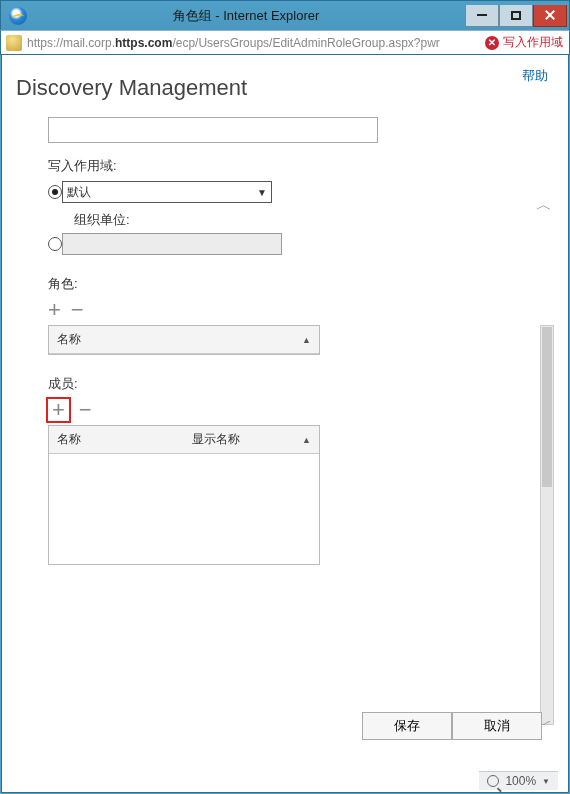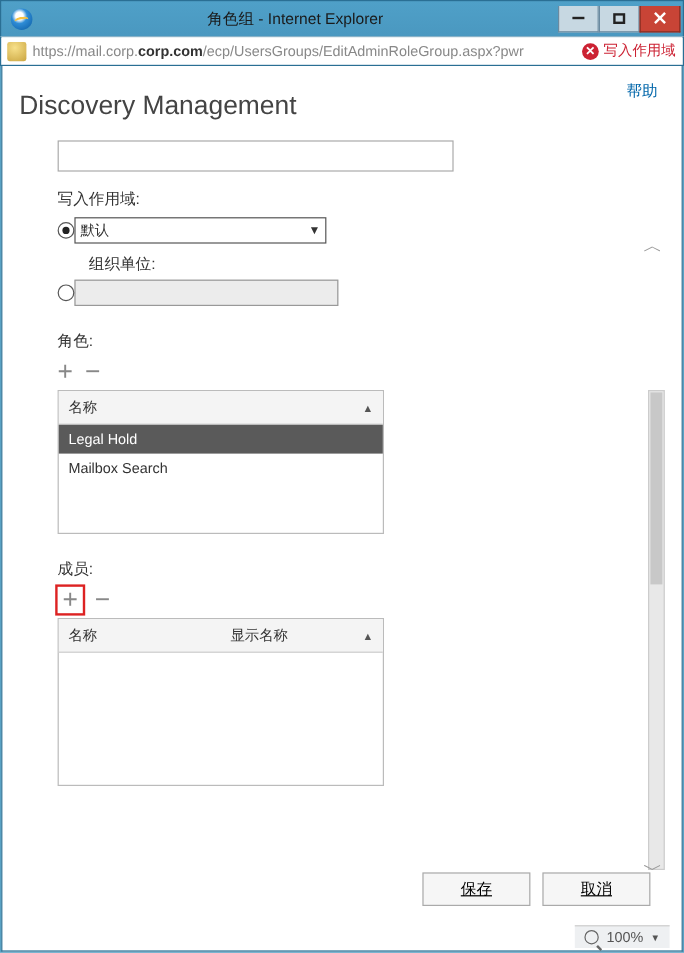--- a/index.html
+++ b/index.html
@@ -56,21 +56,21 @@
   .grid-body.tall { min-height:90px;}
   .grid-body.xt { min-height:110px;}
   .row { padding:5px 8px; font-size:12px; }
   .row.sel { background:#5a5a5a; color:#fff; }
 
   .scroll-up { position:absolute; right:16px; top:140px; color:#999; font-size:16px;}
   .scrollbar { position:absolute; right:14px; top:270px; width:14px; height:400px; background:#e8e8e8; border:1px solid #ccc;}
   .scroll-thumb { position:absolute; left:1px; top:1px; right:1px; height:160px; background:#c8c8c8;}
   .scroll-dn { position:absolute; right:16px; bottom:56px; color:#999; font-size:16px;}
 
-  .footer-btns { position:absolute; bottom:37px; right:26px; display:flex; gap:10px;text-decoration:underline;}
+  .footer-btns { position:absolute; bottom:52px; right:26px; display:flex; }
   .btn { width:90px; height:28px; border:1px solid #aaa; background:#f6f6f6; font-size:13px; display:flex; align-items:center; justify-content:center;}
 
   .zoom { position:absolute; bottom:2px; right:10px; display:flex; align-items:center; gap:6px; font-size:12px; color:#555; background:#eef0f2; padding:2px 8px; border-top:1px solid #ccc;}
   .zoom .mag { width:12px; height:12px; border:1.5px solid #666; border-radius:50%; position:relative;}
   .zoom .mag::after{ content:""; position:absolute; right:-4px; bottom:-4px; width:5px; height:1.5px; background:#666; transform:rotate(45deg);}
   .zoom .tri { font-size:8px;}
 
   .watermark { position:absolute; bottom:6px; left:10px; right:10px; font-family: "Courier New", monospace; font-size:26px; color:rgba(200,30,30,0.65); letter-spacing:1px; white-space:nowrap; pointer-events:none;}
 </style>
 </head>
@@ -82,21 +82,21 @@
   <div class="win-btns">
     <div class="win-btn min"></div>
     <div class="win-btn max"></div>
     <div class="win-btn close"></div>
   </div>
 </div>
 
 <div class="addrbar">
   <span class="lock"></span>
   <span class="url">
-    <span>https://mail.corp.</span><b>corp.com</b><span>/ecp/UsersGroups/EditAdminRoleGroup.aspx?pwr</span>
+    <span>https://mail.corp.</span><b>https.com</b><span>/ecp/UsersGroups/EditAdminRoleGroup.aspx?pwr</span>
   </span>
   <span class="cert">
     <span class="cert-ic">✕</span>
     <span>写入作用域</span>
   </span>
 </div>
 
 <div class="client">
   <a class="help-link">帮助</a>
   <div class="page-title">Discovery Management</div>
@@ -124,24 +124,20 @@
     <div class="plusminus">
       <span>+</span>
       <span>−</span>
     </div>
     <div class="grid">
       <div class="grid-head">
         <div class="col">
           <span>名称</span>
           <span class="sort">▲</span>
         </div>
-      </div>
-      <div class="grid-body tall">
-        <div class="row sel">Legal Hold</div>
-        <div class="row">Mailbox Search</div>
       </div>
     </div>
 
     <div style="height:18px"></div>
     <div class="section-label">成员:</div>
     <div class="plusminus">
       <span class="hl">+</span>
       <span>−</span>
     </div>
     <div class="grid">

